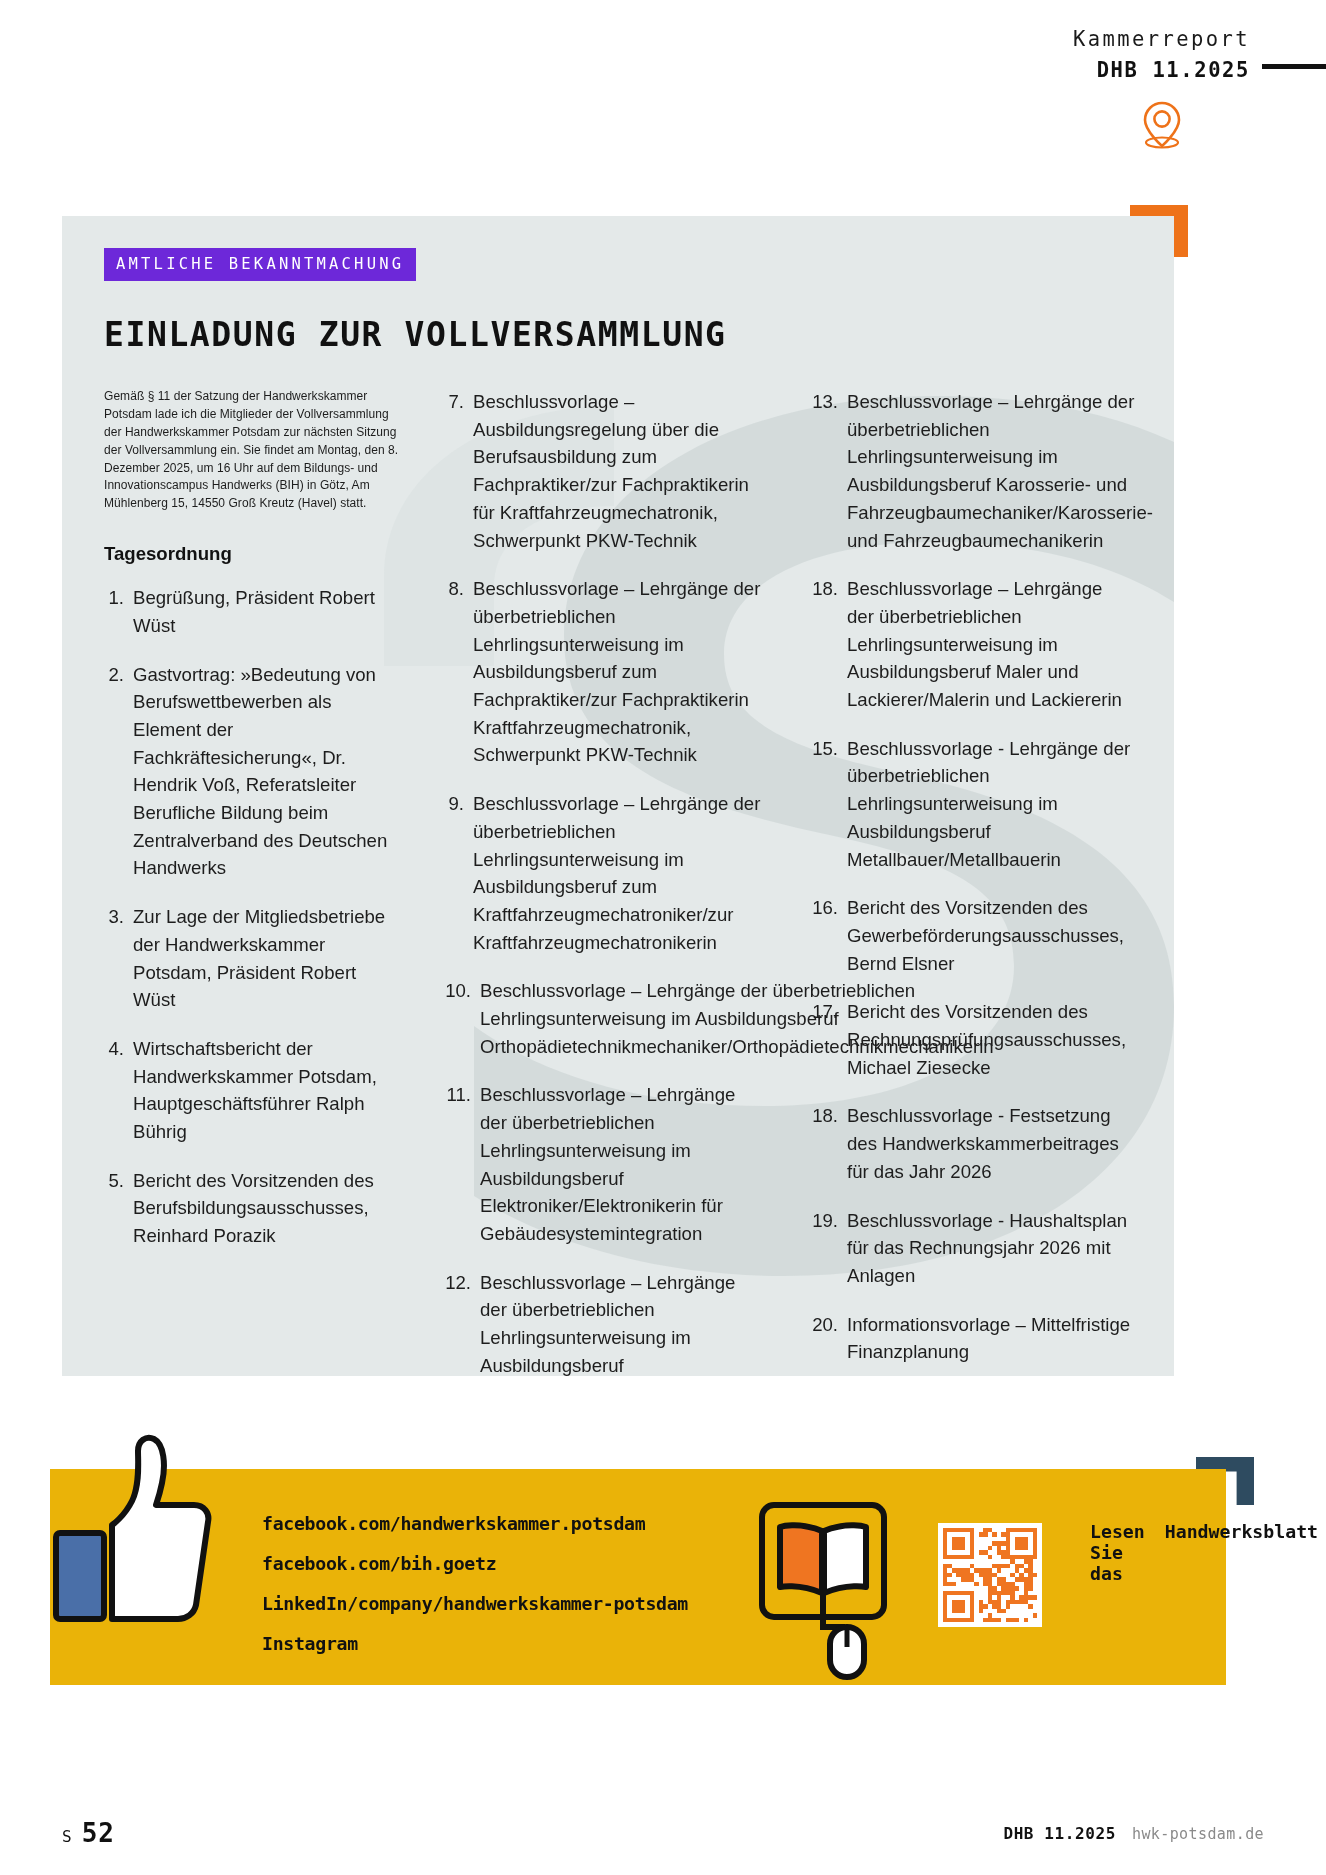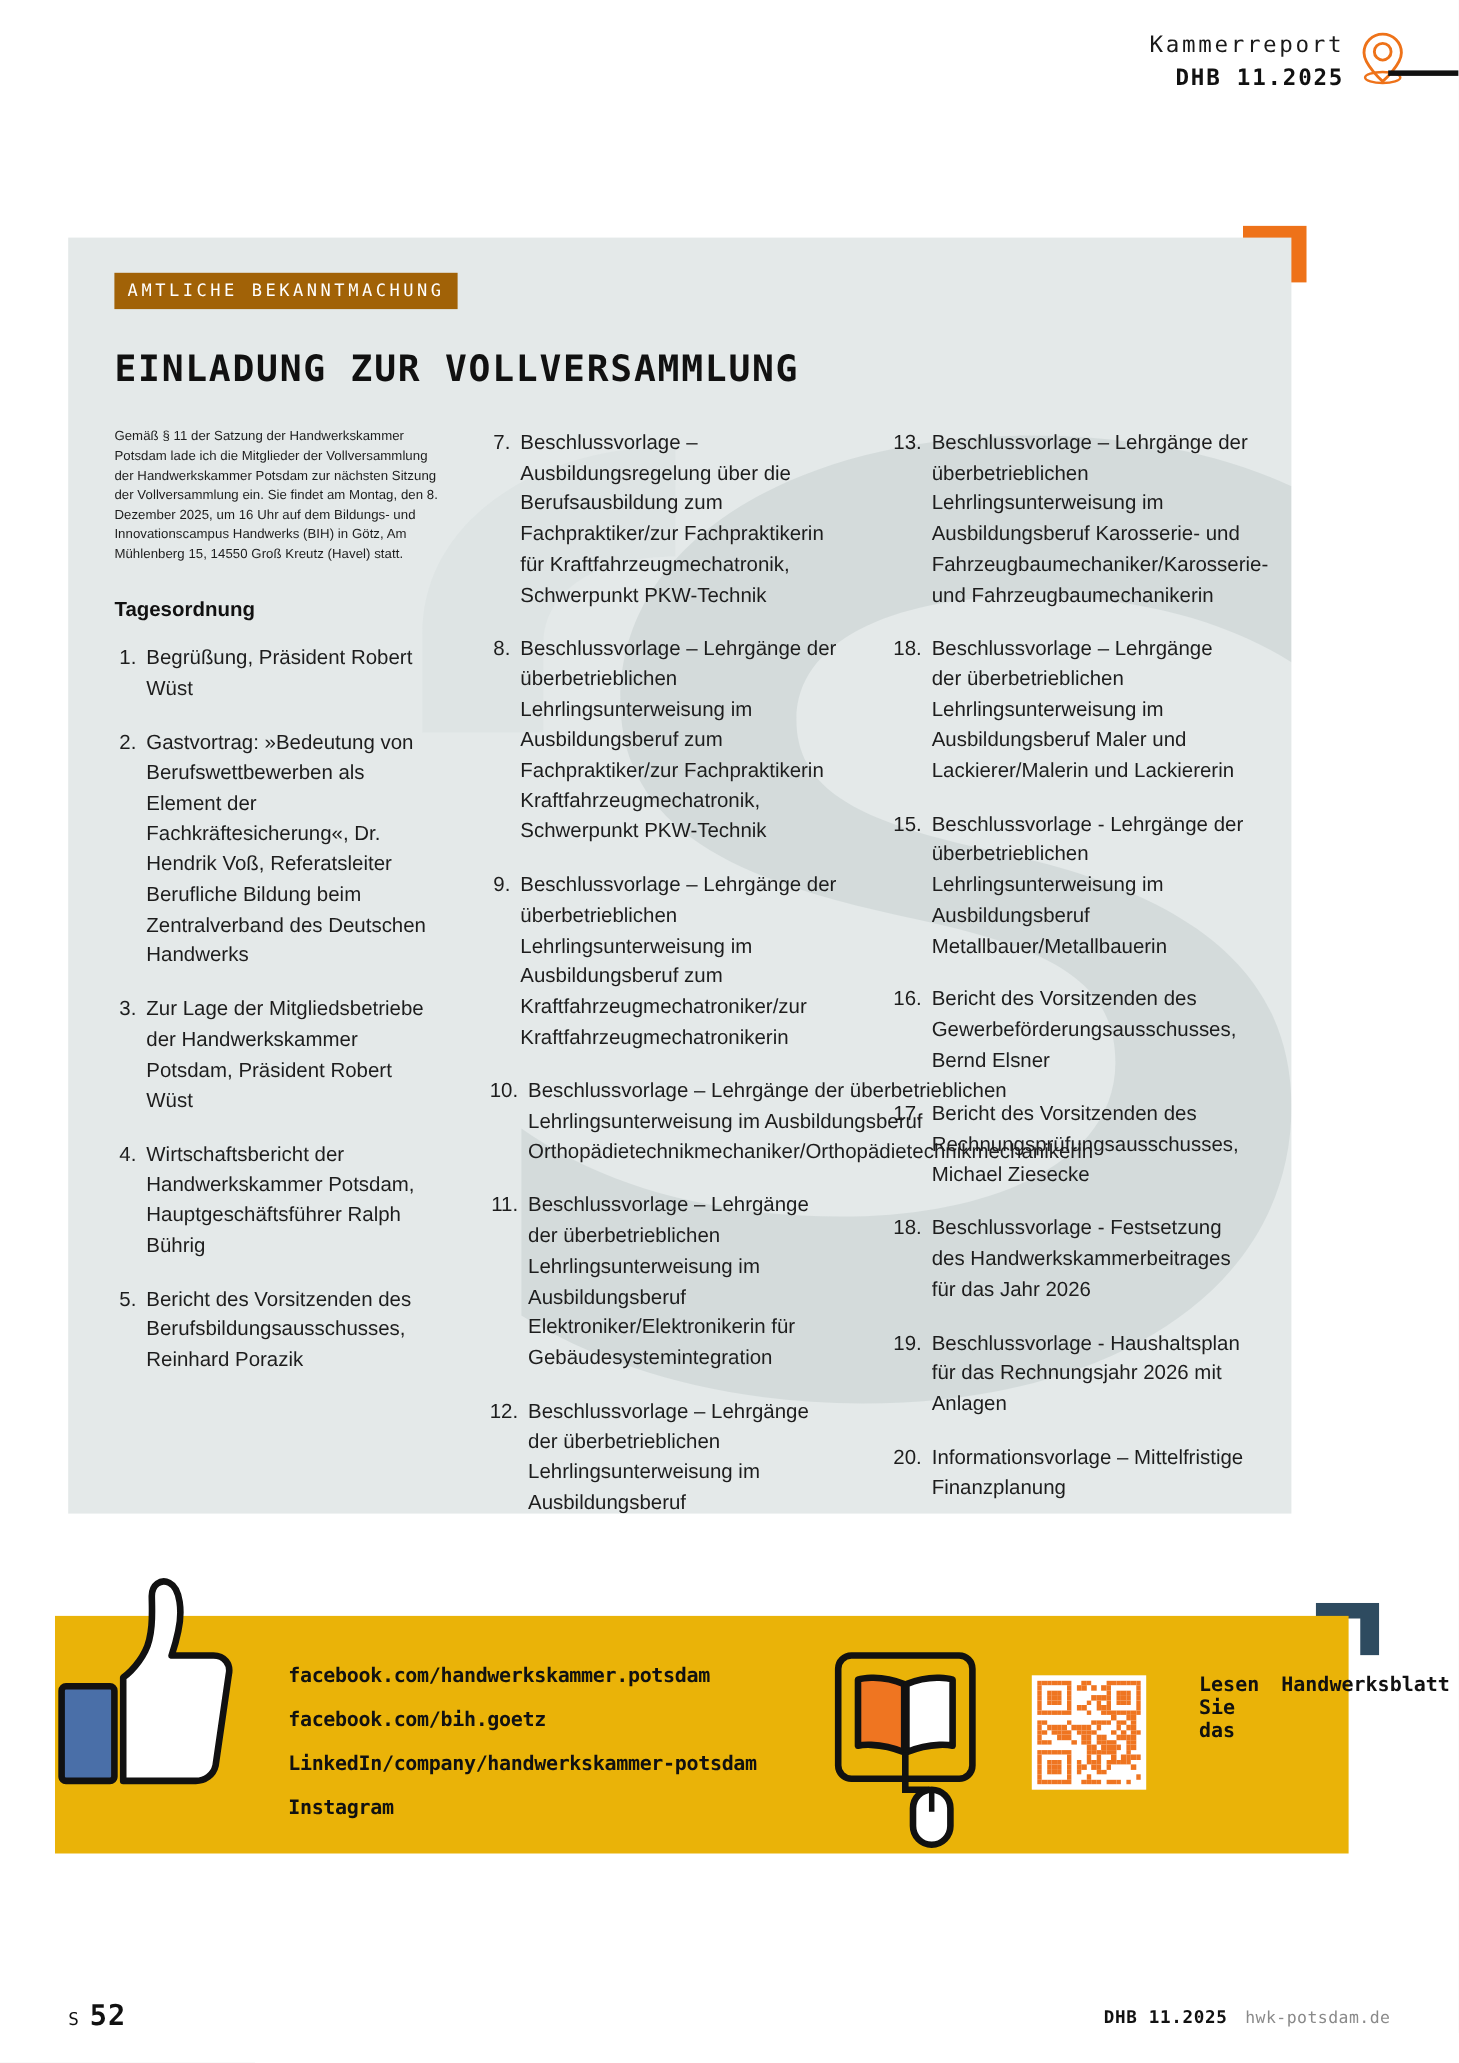--- a/index.html
+++ b/index.html
@@ -11,22 +11,22 @@
     overflow: hidden;
   }
   .page { position: relative; width: 1326px; height: 1875px; }
 
   
   .header {
     position: absolute; top: 26px; right: 0; left: 0;
     height: 70px;
   }
   .header-inner {
-    position: absolute; right: 48px; top: 0;
-    display: flex; align-items: flex-end; gap: 14px;
+    position: absolute; right: 76px; top: 0;
+    display: flex; align-items: center; gap: 14px; flex-direction: column;
   }
   .header-text { text-align: right; line-height: 1.35; }
   .kammerreport {
     font-family: "DejaVu Sans Mono", monospace;
     font-size: 20.5px; letter-spacing: 2.4px; color: #1a1a1a; font-weight: 400;
   }
   .dhb-issue {
     font-family: "DejaVu Sans Mono", monospace;
     font-size: 20.5px; letter-spacing: 1.6px; color: #111; font-weight: 700;
     margin-top: 3px;
@@ -56,21 +56,21 @@
   .corner-orange::before {
     content: ""; position: absolute; inset: 0;
     background: #ee7219;
     clip-path: polygon(0 0, 100% 0, 100% 100%, 72% 100%, 72% 30%, 0 30%);
   }
 
   .panel-content { position: relative; z-index: 3; padding: 32px 40px 0 40px; }
 
   .kicker {
     display: inline-block;
-    background: #a16207; color: #ffffff;
+    background: #6d28d9; color: #ffffff;
     font-family: "DejaVu Sans Mono", monospace;
     font-size: 15.5px; letter-spacing: 3.2px; font-weight: 400;
     padding: 7px 12px 8px 12px;
     margin-left: 2px;
   }
   .headline {
     margin-top: 34px; margin-left: 2px;
     font-family: "DejaVu Sans Mono", monospace;
     font-weight: 700; font-size: 33px; letter-spacing: 1.6px;
     color: #111;

